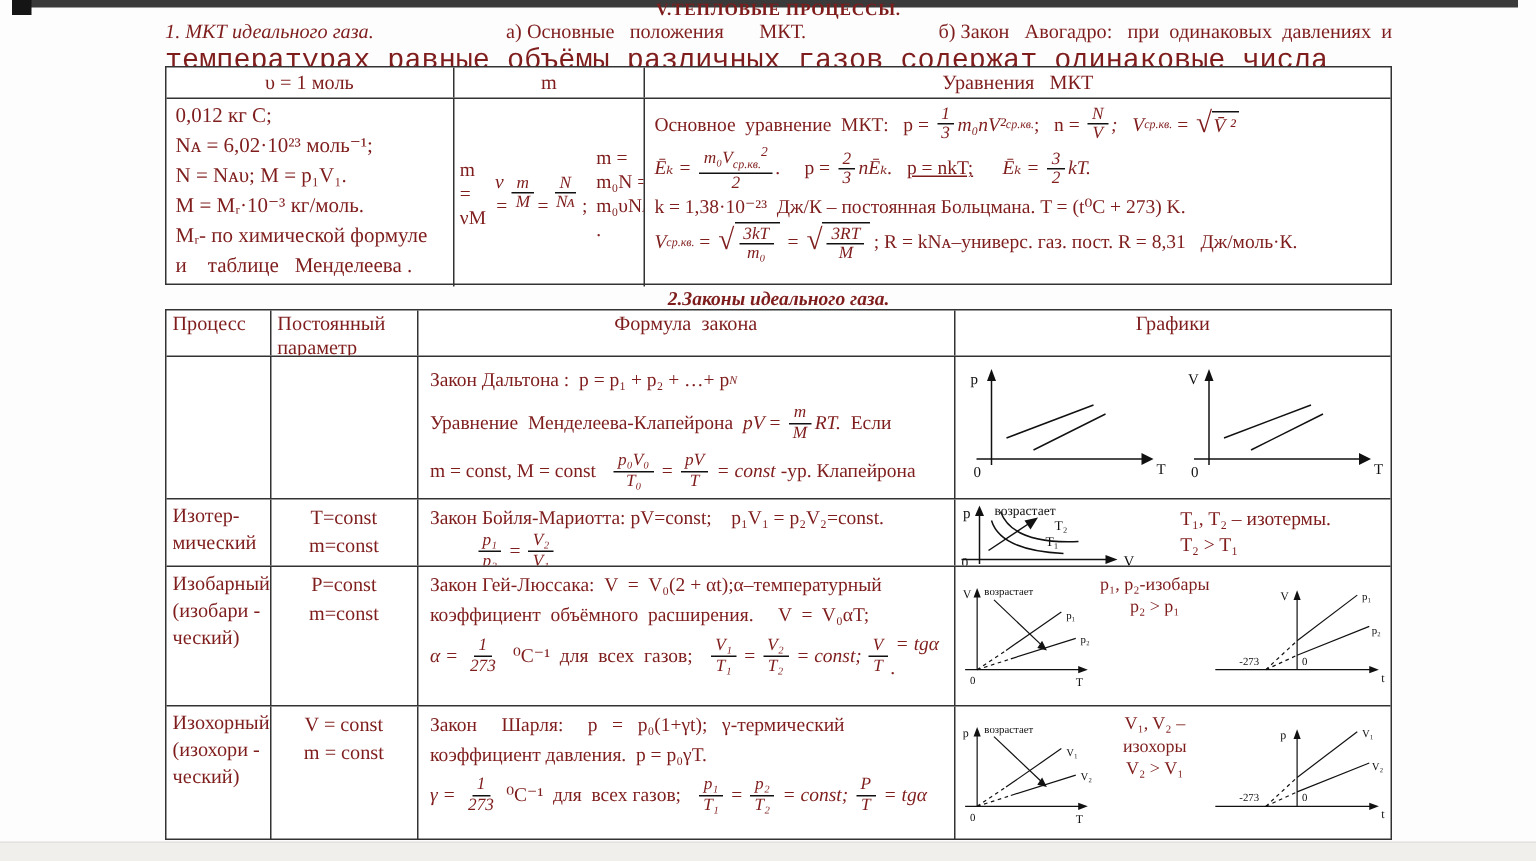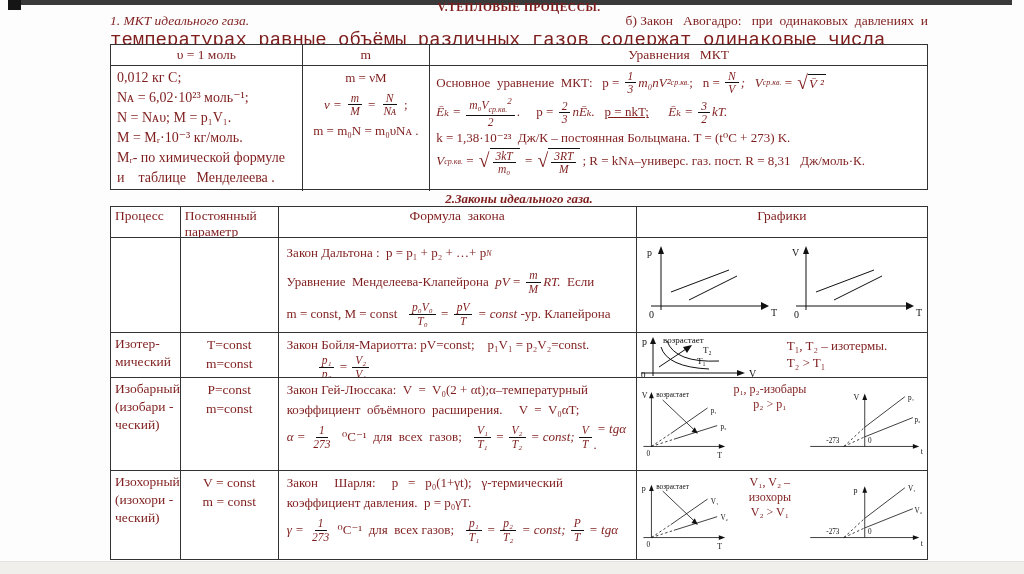--- a/index.html
+++ b/index.html
@@ -35,21 +35,21 @@
   .sup{font-size:9px;vertical-align:super;}
   .sqrt{display:inline-flex;align-items:center;margin:0 2px;}
   .sqrt .rsign{font-size:1.5em;font-weight:400;line-height:.8;}
   .sqrt .rad{border-top:1px solid #111;padding:1px 2px 0 1px;font-style:italic;}
   
   #table1{left:110px;top:44px;width:818px;height:146px;}
   #table1 .hcell{height:20px;font-size:13.5px;display:flex;align-items:center;justify-content:center;}
   .t1c1{width:192px;} .t1c2{width:128px;} .t1c3{width:498px;}
   .t1body{height:125px;}
   .t1c1-body{padding:2px 6px;font-size:14px;line-height:20px;}
-  .t1c2-body{padding:4px 4px;font-size:13px;display:flex;flex-direction:column;align-items:center;justify-content:flex-start;gap:6px;}
+  .t1c2-body{padding:4px 4px;font-size:13px;display:flex;flex-direction:row;align-items:center;justify-content:flex-start;gap:6px;}
   .t1c3-body{padding:2px 6px;font-size:13px;}
   .t1c3-body .fline{margin:2px 0;}
   
   .sec2{left:110px;top:191px;width:818px;text-align:center;font-size:13px;font-weight:600;font-style:italic;}
   
   #table2{left:110px;top:206px;width:818px;height:354px;}
   .t2c1{width:70px;} .t2c2{width:98px;} .t2c3{width:359px;} .t2c4{width:291px;}
   #table2 .hcell{height:30px;font-size:13.5px;padding:1px 4px;}
   .r1{height:95px;} .r2{height:45px;} .r3{height:93px;} .r4{height:89px;}
   .pcell{padding:2px 4px;font-size:13.5px;line-height:18px;}
@@ -66,20 +66,21 @@
 
 <div id="page">
   <div class="abs top-bar"></div>
   <div class="abs top-corner"></div>
   <div class="abs bottom-strip"></div>
 
   <div class="abs doc-title">V.ТЕПЛОВЫЕ  ПРОЦЕССЫ.</div>
 
   <div class="abs intro1">
     <span class="it">1. МКТ идеального газа.</span>
+    <span>а) Основные   положения       МКТ.</span>
     <span>б) Закон   Авогадро:   при  одинаковых  давлениях  и</span>
   </div>
   <div class="abs intro2">температурах равные объёмы различных газов содержат одинаковые числа молекул.</div>
 
   <div class="abs tbl" id="table1">
     <div class="trow hrow">
       <div class="cell t1c1 hcell">υ = 1 моль</div>
       <div class="cell t1c2 hcell">m</div>
       <div class="cell t1c3 hcell pre">Уравнения   МКТ</div>
     </div>

